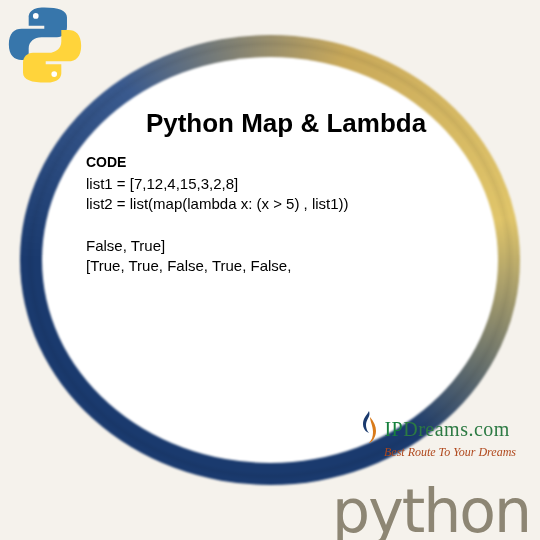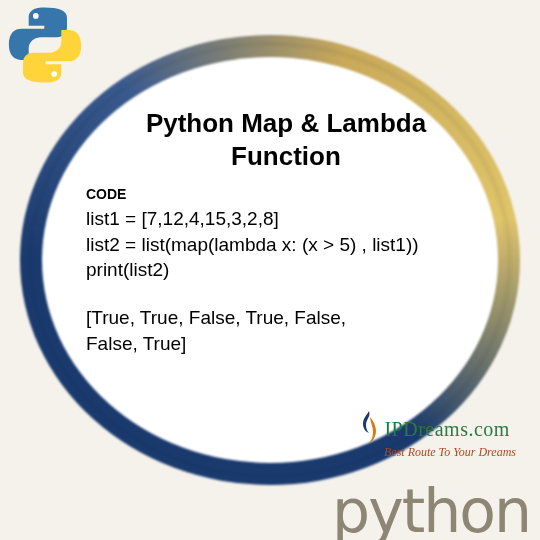--- a/index.html
+++ b/index.html
@@ -64,21 +64,21 @@
       line-height: 1.25;
       margin-bottom: 14px;
     }
     .sect {
       font-size: 14px;
       font-weight: 700;
       margin-top: 6px;
       margin-bottom: 4px;
     }
     .code-line, .out-line {
-      font-size: 19px;
+      font-size: 15px;
       line-height: 1.35;
       font-family: Arial, Helvetica, sans-serif;
     }
     .out-block { margin-top: 22px; }
     
     .ipcisco {
       position: absolute;
       bottom: 80px; right: 24px;
       text-align: left;
       z-index: 4;
@@ -126,30 +126,28 @@
     <path fill="#3776ab" d="M54 2c-20 0-22 9-22 14v12h22v4H22c-10 0-18 6-18 22s8 22 18 22h10V60c0-10 8-16 18-16h22c8 0 14-6 14-14V16C86 6 74 2 54 2z"></path>
     <circle cx="42" cy="14" r="4" fill="#fff"></circle>
     <path fill="#ffd43b" d="M56 108c20 0 22-9 22-14V82H56v-4h32c10 0 18-6 18-22s-8-22-18-22H78v16c0 10-8 16-18 16H38c-8 0-14 6-14 14v14c0 10 12 14 32 14z"></path>
     <circle cx="68" cy="96" r="4" fill="#fff"></circle>
   </svg>
 </div>
 
 <div class="content">
   <div class="title">
     <span>Python Map &amp; Lambda</span><br>
-    <span>Function</span>
   </div>
   <div class="sect">CODE</div>
   <div class="code-line">list1 = [7,12,4,15,3,2,8]</div>
   <div class="code-line">list2 = list(map(lambda x: (x &gt; 5) , list1))</div>
-  <div class="code-line">print(list2)</div>
 
   <div class="out-block">
+    <div class="out-line">False, True]</div>
     <div class="out-line">[True, True, False, True, False,</div>
-    <div class="out-line">False, True]</div>
   </div>
 </div>
 
 <div class="ipcisco">
   <span class="flame">
     <svg width="22" height="32" viewBox="0 0 22 32">
       <path fill="#1a3a6e" d="M11 0c2 6-3 8-3 14 0 5 3 8 3 8s-6-2-6-9c0-6 4-9 6-13z"></path>
       <path fill="#d97a1a" d="M12 6c4 5 6 9 6 14 0 7-5 12-7 12 3-3 4-7 4-11 0-6-3-11-3-15z"></path>
     </svg>
   </span>

